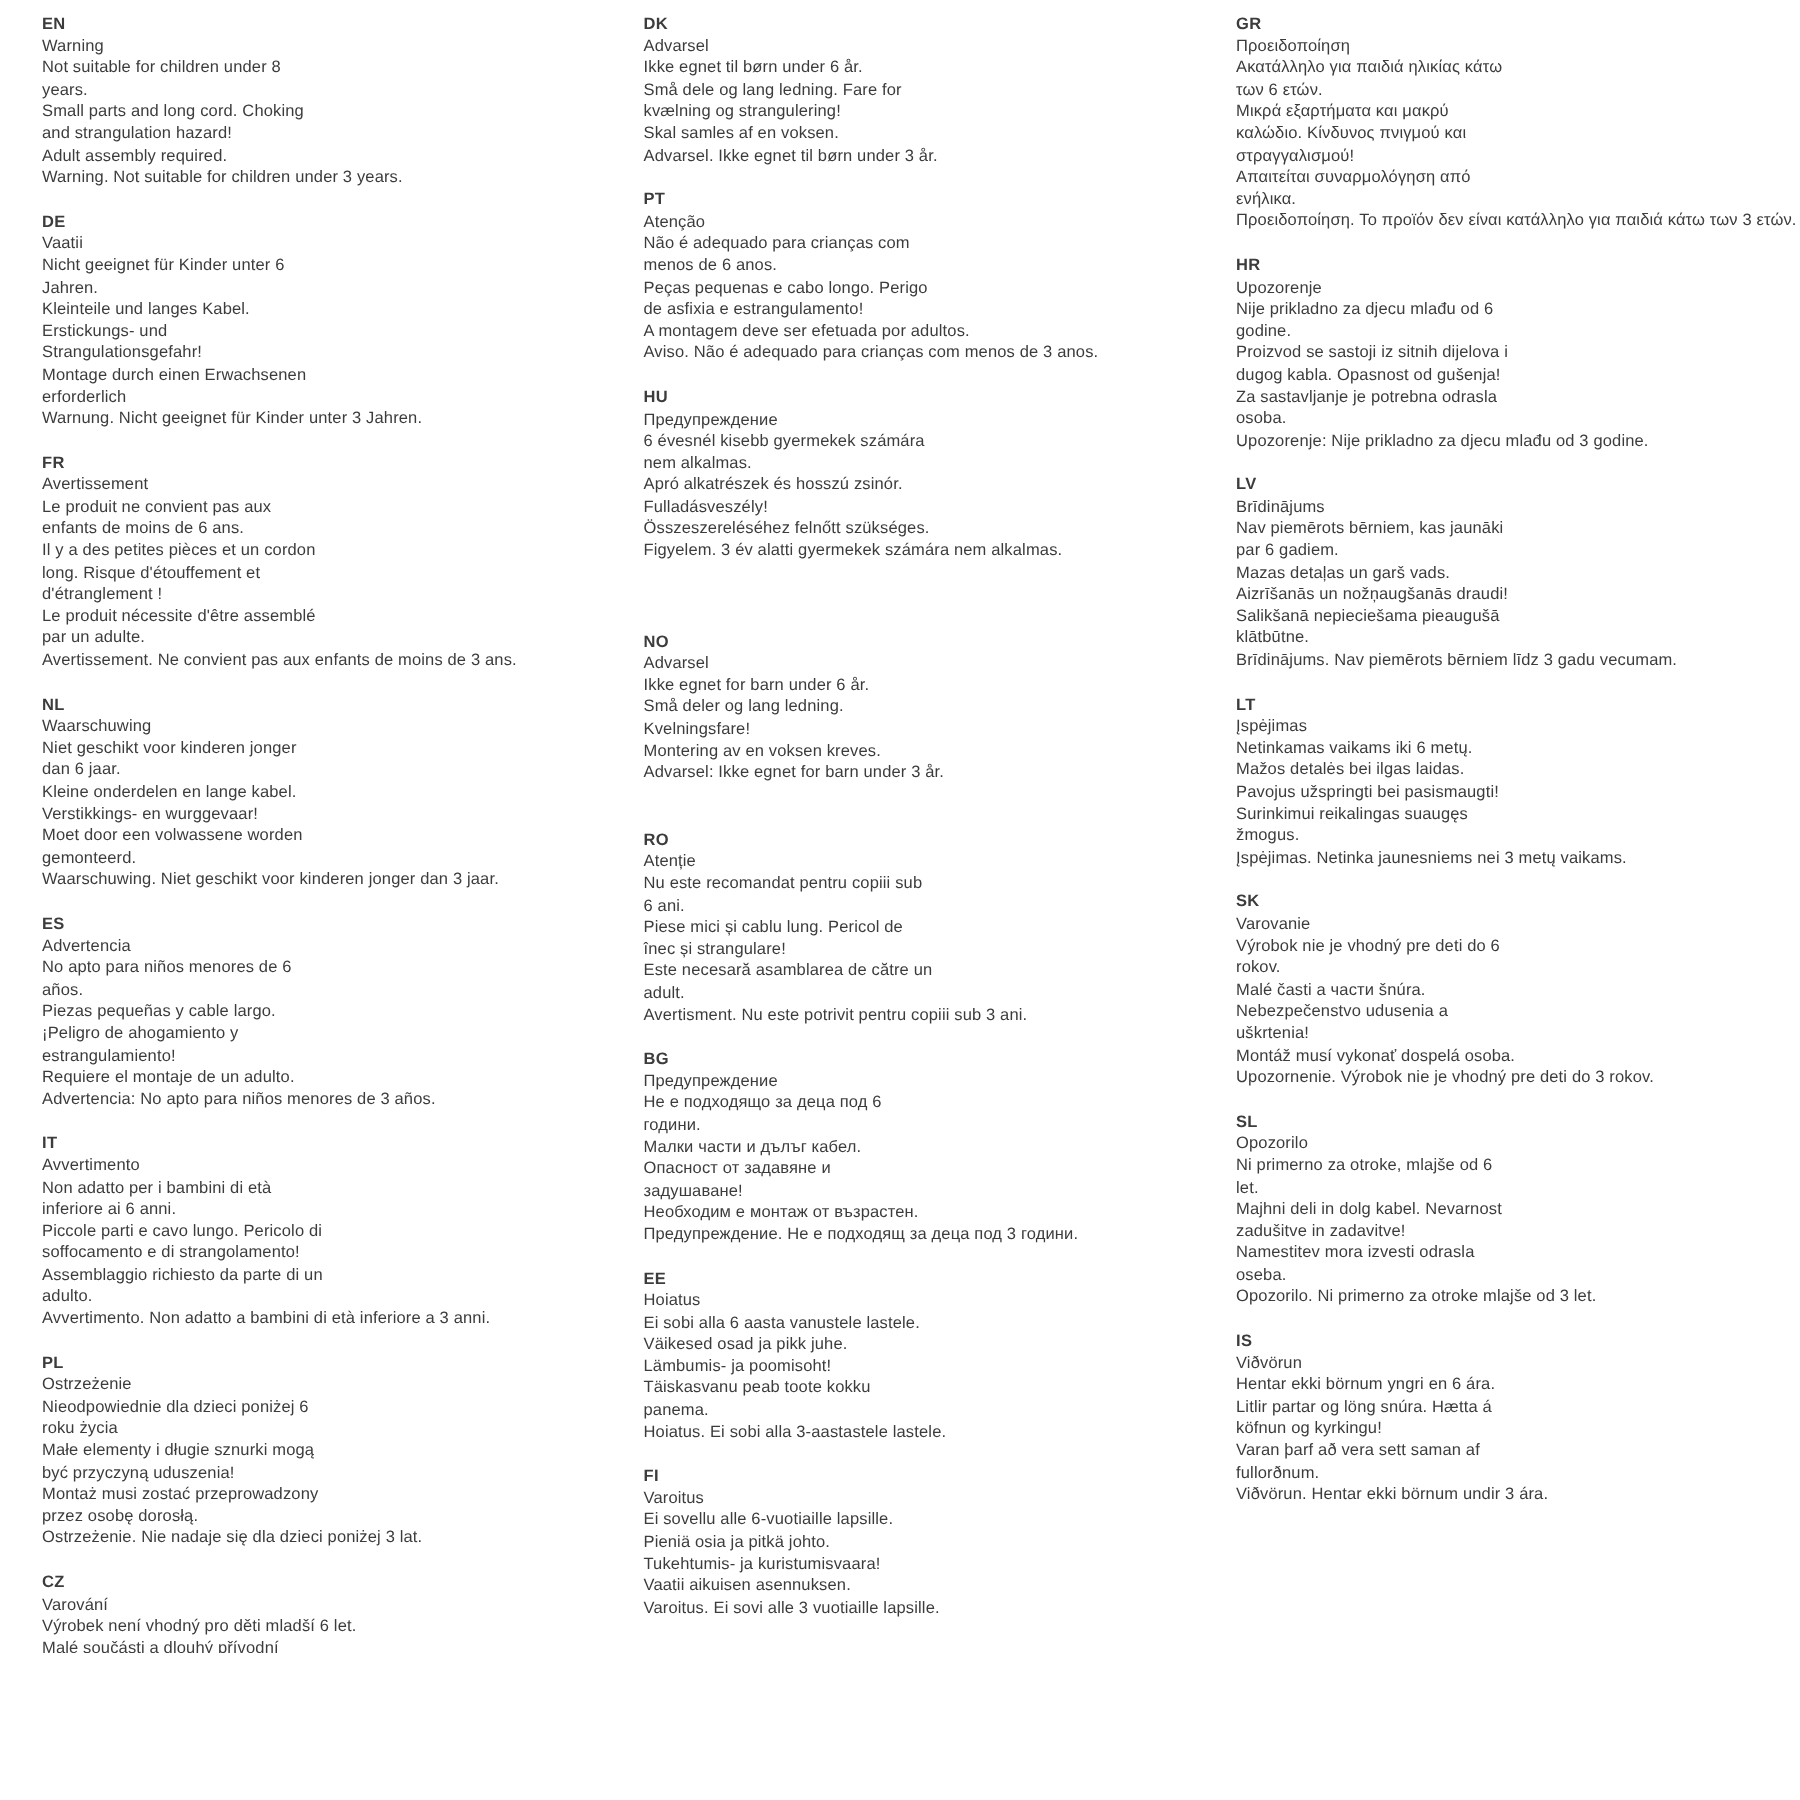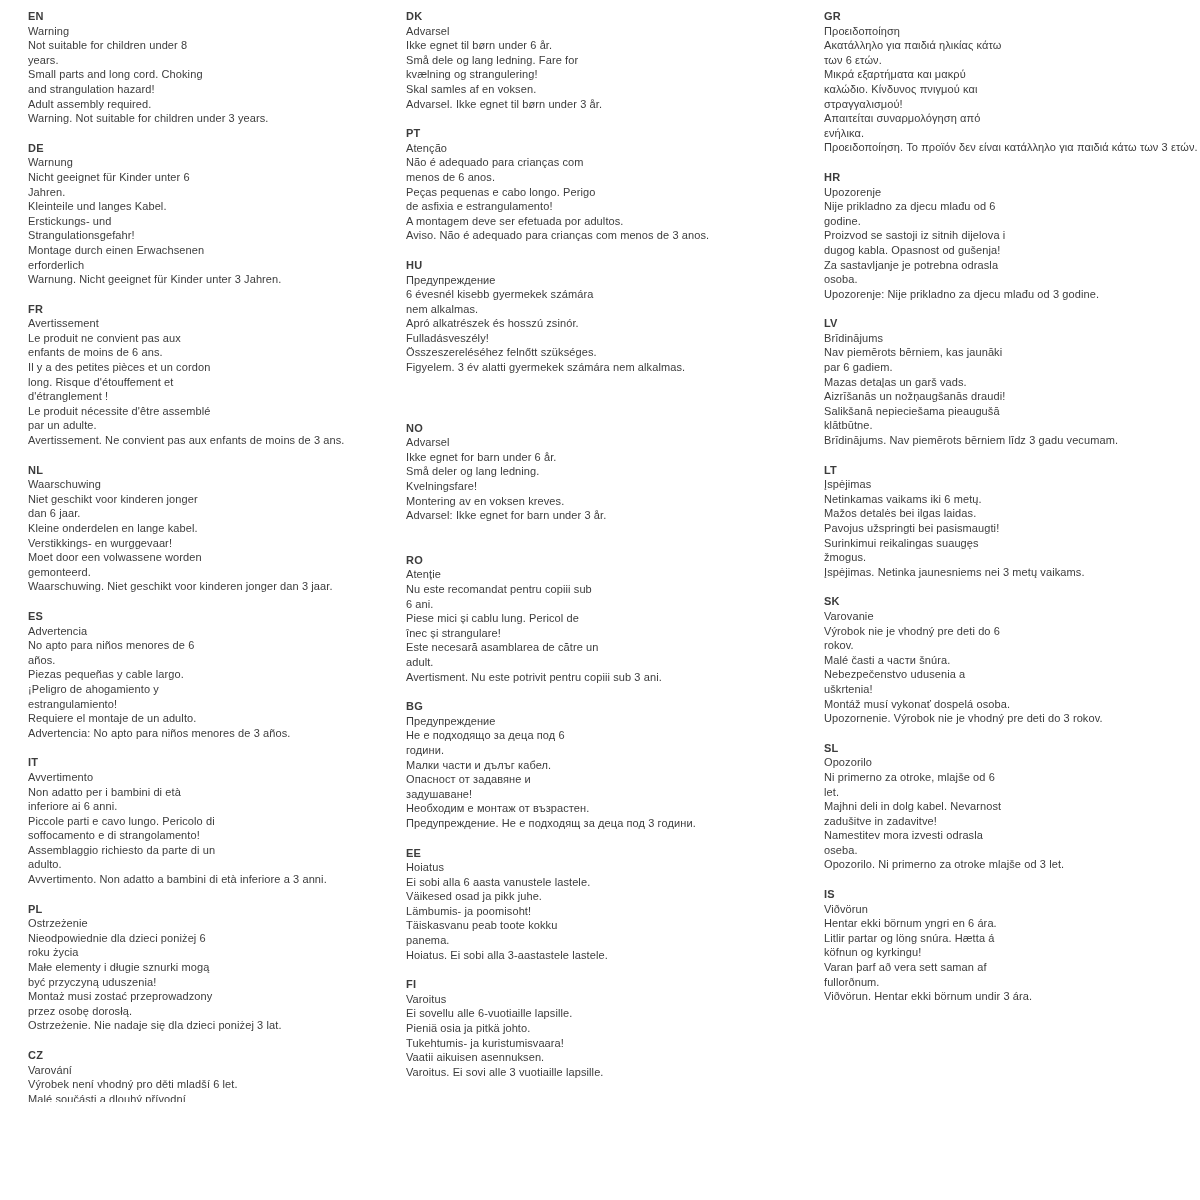--- a/index.html
+++ b/index.html
@@ -15,21 +15,21 @@
     font-family: "Liberation Sans", "DejaVu Sans", sans-serif;
     color: #3c3c3c;
     overflow: hidden;
   }
   .column {
     position: absolute;
     top: 9px;
     width: 375px;
   }
   .col-0 { left: 28px; }
-  .col-1 { left: 406px; }
+  .col-1 { left: 429px; }
   .col-2 { left: 824px; }
   .section {
     margin-bottom: 15px;
   }
   
   .sec-NO { margin-bottom: 30px; margin-top: 46px; }
   .lang-code {
     font-weight: bold;
     font-size: 11px;
     line-height: 14.6px;
@@ -52,21 +52,21 @@
         <div class="line">Warning</div>
         <div class="line">Not suitable for children under 8</div>
         <div class="line">years.</div>
         <div class="line">Small parts and long cord. Choking</div>
         <div class="line">and strangulation hazard!</div>
         <div class="line">Adult assembly required.</div>
         <div class="line">Warning. Not suitable for children under 3 years.</div>
       </div>
       <div class="section sec-DE">
         <div class="lang-code">DE</div>
-        <div class="line">Warnung</div>
+        <div class="line">Vaatii</div>
         <div class="line">Nicht geeignet für Kinder unter 6</div>
         <div class="line">Jahren.</div>
         <div class="line">Kleinteile und langes Kabel.</div>
         <div class="line">Erstickungs- und</div>
         <div class="line">Strangulationsgefahr!</div>
         <div class="line">Montage durch einen Erwachsenen</div>
         <div class="line">erforderlich</div>
         <div class="line">Warnung. Nicht geeignet für Kinder unter 3 Jahren.</div>
       </div>
       <div class="section sec-FR">

